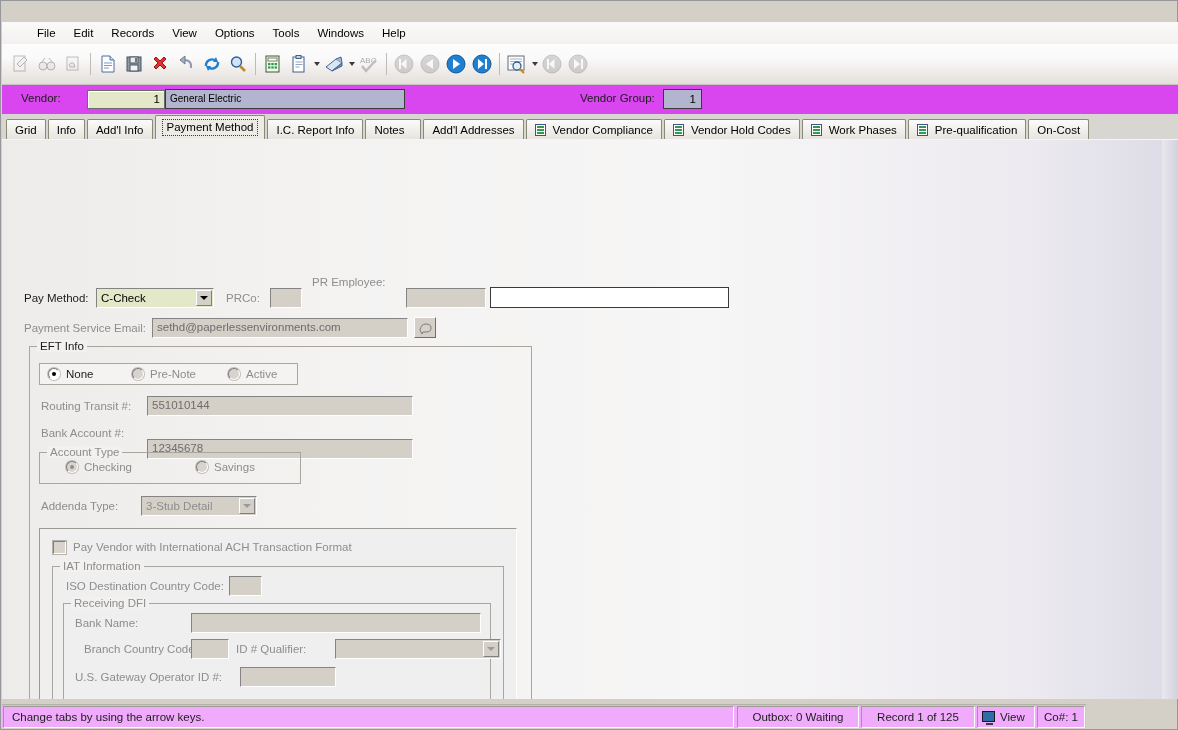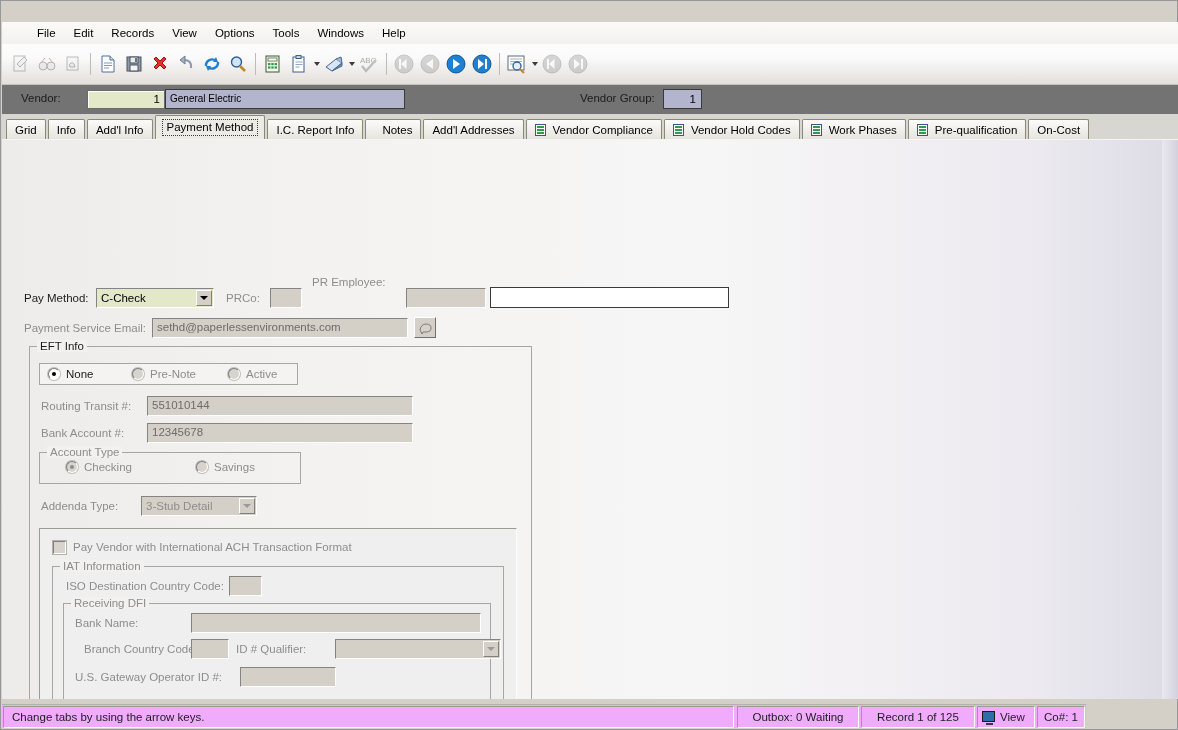--- a/index.html
+++ b/index.html
@@ -53,21 +53,21 @@
     border-bottom:1px solid #c8c4bd;}
   .tbtn{width:26px;height:26px;display:flex;align-items:center;justify-content:center;
         position:relative;flex:none;}
   .tsep{width:1px;height:22px;background:#bfbcb6;margin:0 4px;flex:none;}
   .tcaret{width:9px;height:24px;display:flex;align-items:center;justify-content:center;flex:none;}
   .tcaret::after{content:"";display:block;border-left:3px solid transparent;border-right:3px solid transparent;border-top:4px solid #3a3a3a;}
   .dim{opacity:.42;filter:grayscale(1);}
 
   
   .hdrband{position:absolute;left:1px;top:84px;width:1176px;height:42px;
-    background:#737373;border-bottom:1px solid #8f90ab;box-sizing:border-box;
+    background:#d946ef;border-bottom:1px solid #8f90ab;box-sizing:border-box;
     display:flex;align-items:center;padding-left:36px;}
   .hdrband .lbl{font-size:11.5px;color:#1c1c1c;}
   .vfield-num{width:78px;height:19px;background:#e2e8c8;
     border:1px solid #6b6b6b;box-shadow:inset 1px 1px 0 #ffffff;
     box-sizing:border-box;text-align:right;padding:2px 4px 0 0;font-size:11.5px;color:#000;}
   .vfield-name{width:240px;height:20px;background:#b3b4ce;border:1px solid #3a3a3a;
     box-sizing:border-box;padding:3px 0 0 4px;font-size:10px;color:#000;}
   .vgroup-num{width:39px;height:20px;background:#b3b4ce;border:1px solid #3a3a3a;
     box-sizing:border-box;text-align:right;padding:3px 5px 0 0;font-size:11.5px;color:#000;}
 
@@ -356,21 +356,21 @@
       </div>
     <div class="tab">
         <span>Add'l Info</span>
       </div>
     <div class="tab active">
         <span class="inner">Payment Method</span>
       </div>
     <div class="tab">
         <span>I.C. Report Info</span>
       </div>
-    <div class="tab" style="min-width:56px;justify-content:flex-end;">
+    <div class="tab" style="min-width:56px;justify-content:flex-start;">
         <span>Notes</span>
       </div>
     <div class="tab">
         <span>Add'l Addresses</span>
       </div>
     <div class="tab">
       <span class="gico">
           <span class="sheet"></span>
           <span class="green"></span>
           <span class="wl" style="top:4px;"></span>
@@ -449,21 +449,21 @@
         <span class="radio" style="left:188px;top:4px;">
           <span class="dot dis"></span>
           <span class="lbl dis">Active</span>
         </span>
       </div>
 
       <span class="lbl dis pos" style="left:11px;top:53px;">Routing Transit #:</span>
       <span class="tb pos" style="left:117px;top:49px;width:266px;height:20px;">551010144</span>
 
       <span class="lbl dis pos" style="left:11px;top:80px;">Bank Account #:</span>
-      <span class="tb pos" style="left:117px;top:76px;width:266px;height:20px;">12345678</span>
+      <span class="tb pos" style="left:117px;top:92px;width:266px;height:20px;">12345678</span>
 
       <div class="grp" style="left:9px;top:105px;width:262px;height:32px;">
         <span class="cap dis">Account Type</span>
         <span class="radio" style="left:26px;top:8px;">
           <span class="dot on dis"></span>
           <span class="lbl dis">Checking</span>
         </span>
         <span class="radio" style="left:156px;top:8px;">
           <span class="dot dis"></span>
           <span class="lbl dis">Savings</span>

